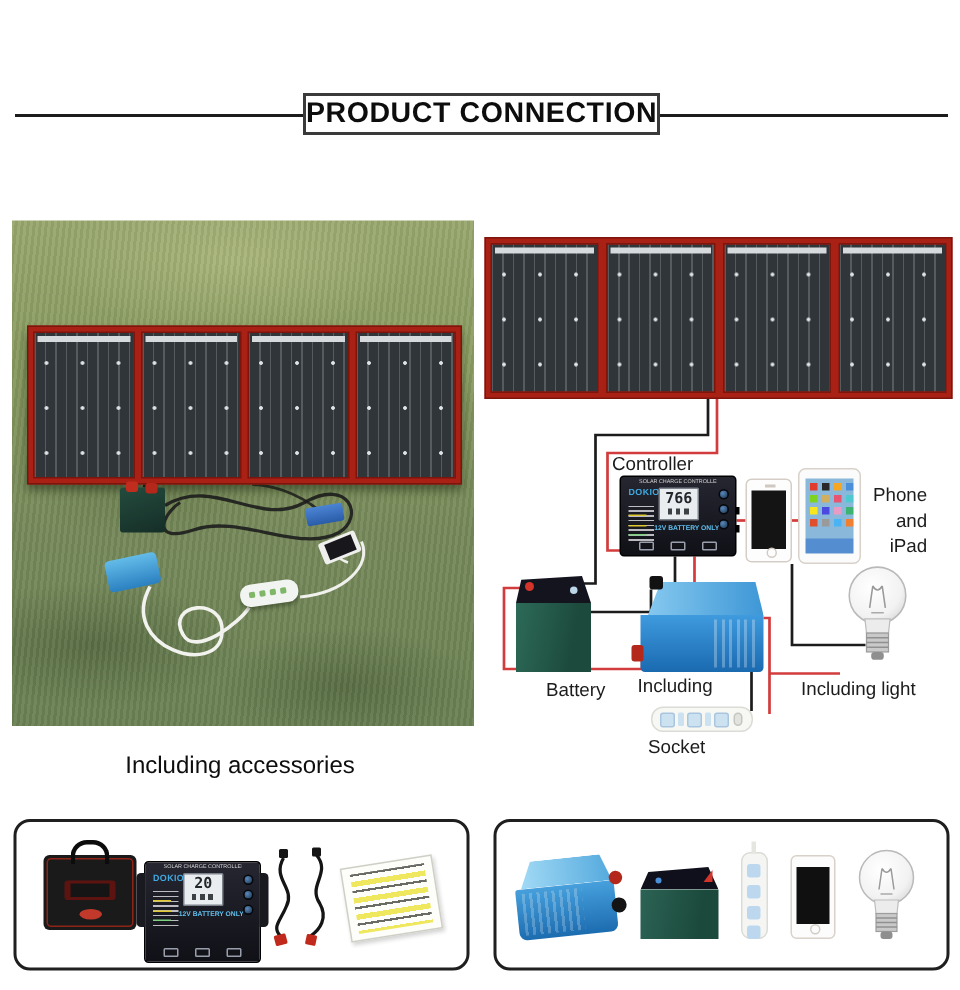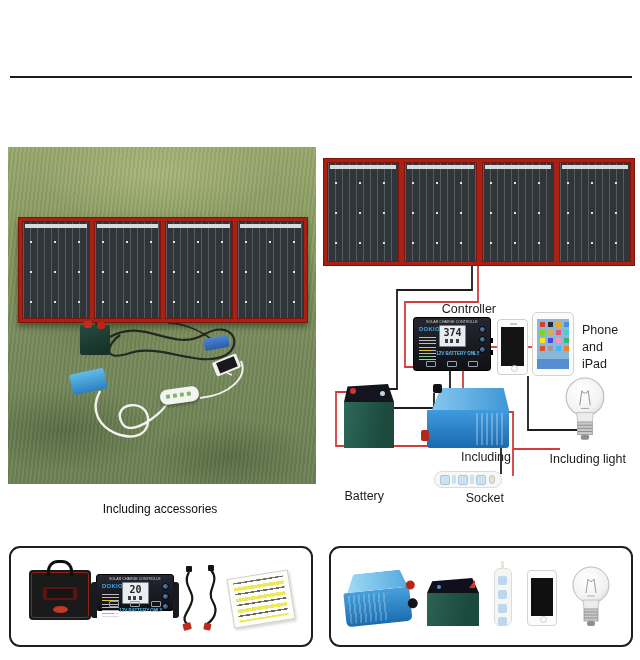--- a/index.html
+++ b/index.html
@@ -59,27 +59,27 @@
             background:#7fb668; box-shadow:7px 0 0 #7fb668, 14px 0 0 #7fb668, 21px 0 0 #7fb668; }
   .photo-cables { position:absolute; inset:0; z-index:1; }
 
   
   .dg-panels {
     position:absolute; left:323px; top:158px; width:312px; height:108px; z-index:2;
     background:#a92015; padding:3px; display:flex; gap:5px; border:1px solid #7d150c;
   }
   .wires { position:absolute; inset:0; z-index:1; pointer-events:none; }
 
-  .lbl { position:absolute; font-size:12.5px; color:#1c1c1c; z-index:3; text-align:right; white-space:nowrap; }
+  .lbl { position:absolute; font-size:12.5px; color:#1c1c1c; z-index:3; text-align:left; white-space:nowrap; }
   #lbl-controller { left:408px; top:302px; width:88px; }
-  #lbl-battery    { left:332px; top:453px; width:52px;margin-top:36px; }
+  #lbl-battery    { left:364px; top:453px; width:52px; }
   #lbl-inverter   { left:425px; top:450px; width:86px; }
   #lbl-light      { left:534px; top:452px; width:92px; }
   #lbl-socket     { left:432px; top:491px; width:72px; }
-  #lbl-phoneipad  { left:582px; top:322px; text-align:left; line-height:17px; white-space:pre-line; }
+  #lbl-phoneipad  { left:582px; top:322px; text-align:right; line-height:17px; white-space:pre-line; }
 
   
   .ctrl { position:absolute; background:linear-gradient(180deg,#262631,#101017);
           border:1px solid #000; border-radius:3px; z-index:2; }
   #dg-ctrl { left:413px; top:317px; width:78px; height:54px; }
   #dg-ctrl::after { content:""; position:absolute; right:-3px; top:20px; width:3px; height:5px;
           background:#000; box-shadow:0 12px 0 #000; }
   .ctrl-topline { position:absolute; top:1px; left:2px; right:2px; font-size:5px; color:#d6d6d6;
           text-align:center; white-space:nowrap; overflow:hidden; transform:scale(.72); transform-origin:center top; }
   .ctrl-logo { position:absolute; top:8px; left:5px; font-size:7px; font-weight:bold; color:#3fa9e0;
@@ -145,36 +145,36 @@
       background:#f7f7f4; border:1px solid #dcdcd6; border-radius:8px;
       display:flex; align-items:center; gap:2px; padding:0 5px; }
   .out { width:10px; height:10px; background:#cde2f1; border:1px solid #a9c6de; border-radius:2px; }
   .out-s { width:4px; height:9px; background:#cde2f1; border-radius:1px; }
   .plug { width:6px; height:9px; background:#e2e2de; border:1px solid #c6c6c0; border-radius:3px; margin-left:1px; }
 
   .dg-bulb { position:absolute; z-index:2; }
   #bulb-main { left:564px; top:376px; }
 
   
-  .caption { position:absolute; top:502px; width:320px; text-align:center; font-size:12px; color:#0e0e0e; white-space:nowrap; }
+  .caption { position:absolute; top:502px; width:320px; text-align:center; font-size:16px; color:#0e0e0e; white-space:nowrap; }
   #cap-left { left:0; } #cap-right { left:320px; }
 
   .kit-box { position:absolute; top:546px; width:304px; height:101px; background:#fff;
       border:2px solid #1f1f1f; border-radius:11px; z-index:2; }
   #box-included { left:9px; } #box-excluded { left:329px; }
 
   
   .bag { position:absolute; left:18px; top:22px; width:62px; height:50px; background:#1a1a1a; border-radius:4px; }
   .bag::before { content:""; position:absolute; inset:2px; border:1px solid #8e2318; border-radius:3px; }
   .bag-handle { position:absolute; left:36px; top:12px; width:26px; height:16px; border:3px solid #0c0c0c;
       border-bottom:none; border-radius:11px 11px 0 0; }
   .bag-strap { position:absolute; left:14px; top:17px; width:34px; height:13px; background:#5d1410; border-radius:2px; }
   .bag-strap::before { content:""; position:absolute; inset:2px 4px; background:#151515; }
   .bag-logo { position:absolute; left:24px; bottom:7px; width:15px; height:7px; background:#c0392b; border-radius:50%; }
-  #kit-ctrl { left:85px; top:26px; width:78px; height:37px; }
+  #kit-ctrl { left:85px; top:26px; width:78px; height:68px; }
   #kit-ctrl::before, #kit-ctrl::after { content:""; position:absolute; top:7px; width:6px; height:36px;
       background:#191920; }
   #kit-ctrl::before { left:-6px; border-radius:3px 0 0 3px; }
   #kit-ctrl::after  { right:-6px; border-radius:0 3px 3px 0; }
   .kit-cables { position:absolute; left:166px; top:16px; }
   .manual { position:absolute; left:219px; top:26px; width:62px; height:50px; background:#fdfdfa;
       border:1px solid #cfcfc6; transform:rotate(-9deg); box-shadow:1px 2px 3px rgba(0,0,0,.18); }
   .manual::before { content:""; position:absolute; left:5px; right:5px; top:4px; bottom:4px;
       background:repeating-linear-gradient(180deg,#6b6b66 0 1.5px, transparent 1.5px 5px,
                  #efe85e 5px 8.5px, transparent 8.5px 11px); }
@@ -210,20 +210,23 @@
   #bulb-kit { position:absolute; left:240px; top:17px; }
 
   .hidden-defs { position:absolute; width:0; height:0; overflow:hidden; }
 </style>
 </head>
 <body>
 
 <div id="stage">
 
   <div class="title-line"></div>
+  <div class="title-box">
+    <span>PRODUCT CONNECTION</span>
+  </div>
 
   <div class="photo">
     <div class="photo-panels">
       <div class="pv"></div>
       <div class="pv"></div>
       <div class="pv"></div>
       <div class="pv"></div>
     </div>
     <svg class="photo-cables" width="308" height="337">
       <path d="M88,178 L92,160" stroke="#1d1d1d" stroke-width="2" fill="none"></path>
@@ -265,21 +268,21 @@
     <div class="pv"></div>
     <div class="pv"></div>
   </div>
 
   <div class="lbl" id="lbl-controller">Controller</div>
   <div class="ctrl" id="dg-ctrl">
     <div class="ctrl-topline">SOLAR CHARGE CONTROLLER</div>
     <div class="ctrl-logo">DOKIO</div>
     <div class="ctrl-lines"></div>
     <div class="ctrl-lcd">
-      <span>374</span>
+      <span>766</span>
     </div>
     <div class="ctrl-btns">
       <div class="ctrl-btn"></div>
       <div class="ctrl-btn"></div>
       <div class="ctrl-btn"></div>
     </div>
     <div class="ctrl-mode">12V BATTERY ONLY</div>
     <div class="ctrl-ports">
       <div class="ctrl-port"></div>
       <div class="ctrl-port"></div>

